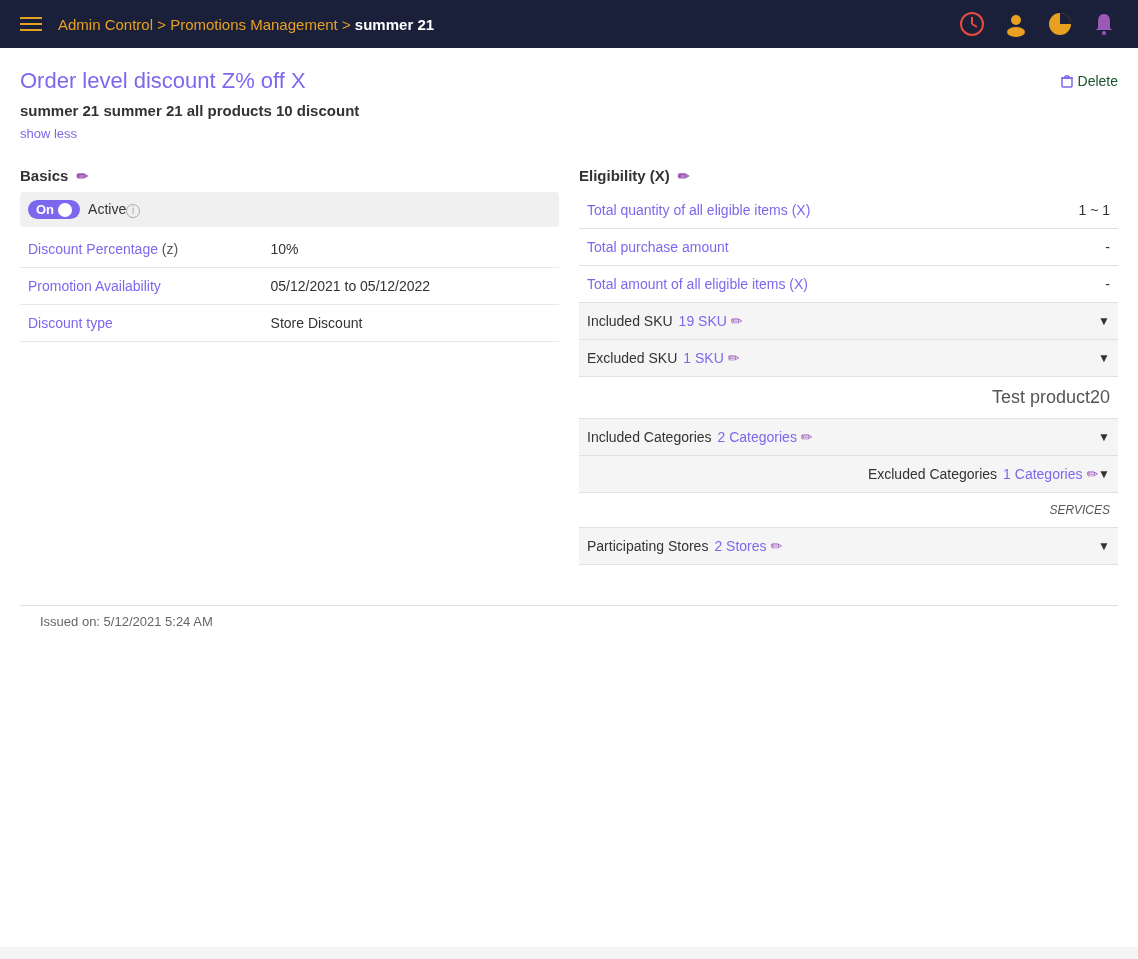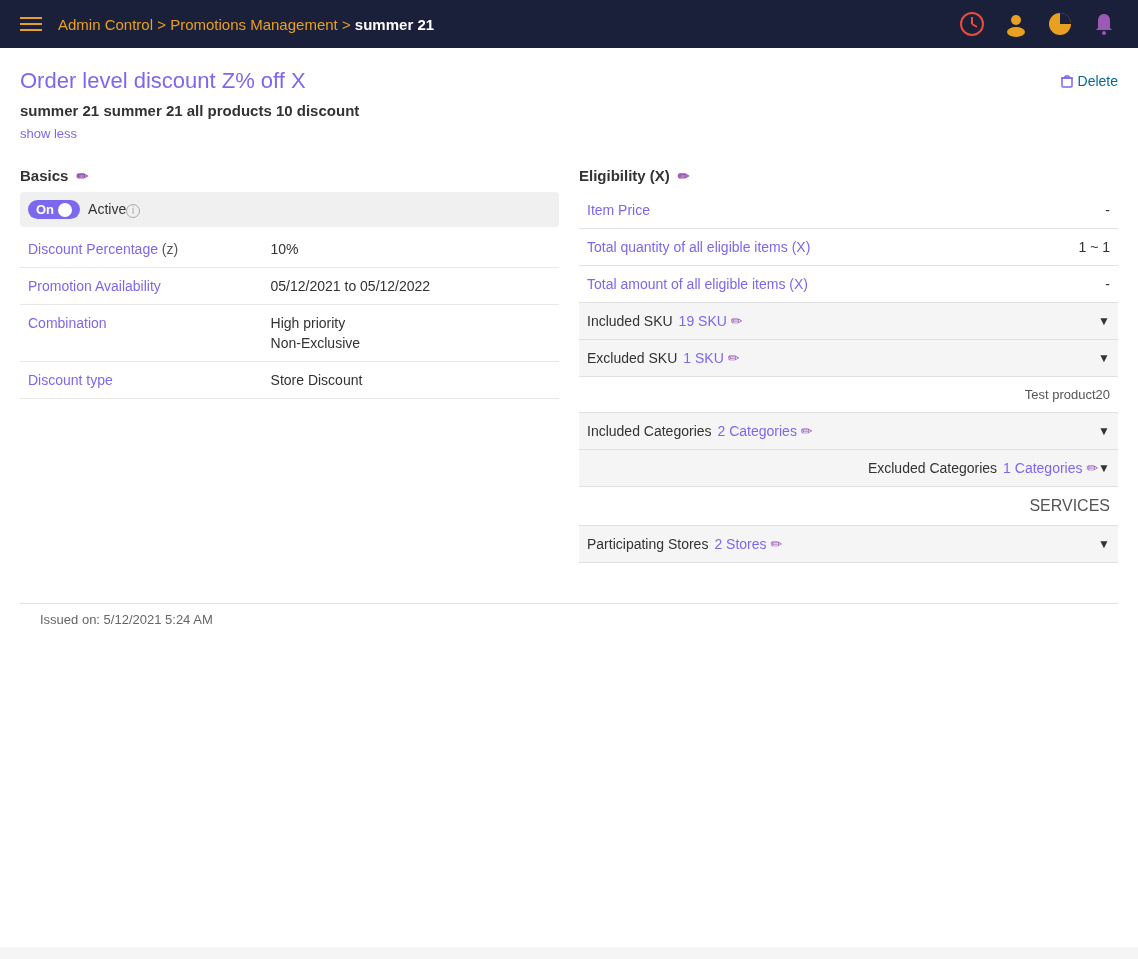--- a/index.html
+++ b/index.html
@@ -20,21 +20,21 @@
     .breadcrumb { color: #e8a020; font-size: 15px; }
     .breadcrumb span.current { color: #fff; font-weight: bold; }
     .header-icons { display: flex; align-items: center; gap: 16px; }
     .header-icon { width: 28px; height: 28px; display: flex; align-items: center; justify-content: center; cursor: pointer; }
 
     
     .main-content { background: #fff; min-height: calc(100vh - 60px); padding: 20px; }
 
     
     .page-title { color: #7b68ee; font-size: 22px; font-weight: normal; margin-bottom: 8px; display: flex; justify-content: space-between; align-items: center; }
-    .delete-btn { color: #0369a1; background: none; border: none; cursor: pointer; font-size: 14px; display: flex; align-items: center; gap: 4px; }
+    .delete-btn { color: #14532d; background: none; border: none; cursor: pointer; font-size: 14px; display: flex; align-items: center; gap: 4px; }
 
     .subtitle { font-size: 15px; font-weight: bold; color: #333; margin-bottom: 6px; }
     .show-less { color: #7b68ee; font-size: 13px; cursor: pointer; text-decoration: none; margin-bottom: 16px; display: inline-block; }
 
     
     .two-col { display: flex; gap: 20px; margin-top: 10px; }
     .col-left { flex: 1; }
     .col-right { flex: 1; }
 
     
@@ -170,55 +170,46 @@
         <tbody>
             <tr>
           <td>Discount Percentage <span style="color:#555">(z)</span></td>
           <td>10%</td>
         </tr>
         <tr>
           <td style="color:#7b68ee">Promotion Availability</td>
           <td>05/12/2021 to 05/12/2022</td>
         </tr>
         <tr>
-          <td style="color:#7b68ee">Combination</td>
-          <td>
-            <div class="combo-values">
-              <span>High priority</span>
-              <span>Non-Exclusive</span>
-            </div>
-          </td>
-        </tr>
-        <tr>
           <td style="color:#7b68ee">Discount type</td>
           <td>Store Discount</td>
         </tr>
       </tbody>
         </table>
     </div>
 
     <div class="col-right">
       <div class="section-header">
         <span>Eligibility (X)</span>
         <span class="edit-icon">✏</span>
       </div>
 
       <table class="eligibility-table">
 
         <tbody>
-            <tr>
-          <td>Item Price</td>
-          <td class="dash">-</td>
-        </tr>
 
         <tr>
           <td>Total quantity of <span style="color:#7b68ee">all eligible</span> items (X)</td>
           <td>1 ~ 1</td>
         </tr>
 
+        <tr>
+          <td>Total purchase a<span style="color:#7b68ee">mo</span>unt</td>
+          <td class="dash">-</td>
+        </tr>
 
         <tr>
           <td>Total amount of all eligible items (X)</td>
           <td class="dash">-</td>
         </tr>
 
         <tr class="sku-row">
           <td colspan="2">
             <div style="display:flex; justify-content:space-between; align-items:center;">
               <div class="sku-label">
@@ -242,21 +233,21 @@
                   <span>1 SKU</span>
                   <span class="edit-icon">✏</span>
                 </span>
               </div>
               <span class="chevron-icon">▼</span>
             </div>
           </td>
         </tr>
 
         <tr class="sub-item">
-          <td colspan="2" style="padding-left:20px; color:#555; font-size:13px;">
+          <td colspan="2" style="padding-left:20px; color:#555; font-size:18px;">
             <span>Test product20</span>
           </td>
         </tr>
 
         <tr class="cat-row sku-row">
           <td colspan="2">
             <div style="display:flex; justify-content:space-between; align-items:center;">
               <div class="sku-label">
                 <span>Included Categories</span>
                 <span class="sku-count">
@@ -278,21 +269,21 @@
                   <span>1 Categories</span>
                   <span class="edit-icon">✏</span>
                 </span>
               </div>
               <span class="chevron-icon">▼</span>
             </div>
           </td>
         </tr>
 
         <tr class="sub-item">
-          <td colspan="2" style="padding-left:20px; color:#555; font-size:16px;">
+          <td colspan="2" style="padding-left:20px; color:#555; font-size:12px;font-style:italic;">
             <span>SERVICES</span>
           </td>
         </tr>
 
         <tr class="stores-row sku-row">
           <td colspan="2">
             <div style="display:flex; justify-content:space-between; align-items:center;">
               <div class="sku-label">
                 <span>Participating Stores</span>
                 <span class="sku-count">

